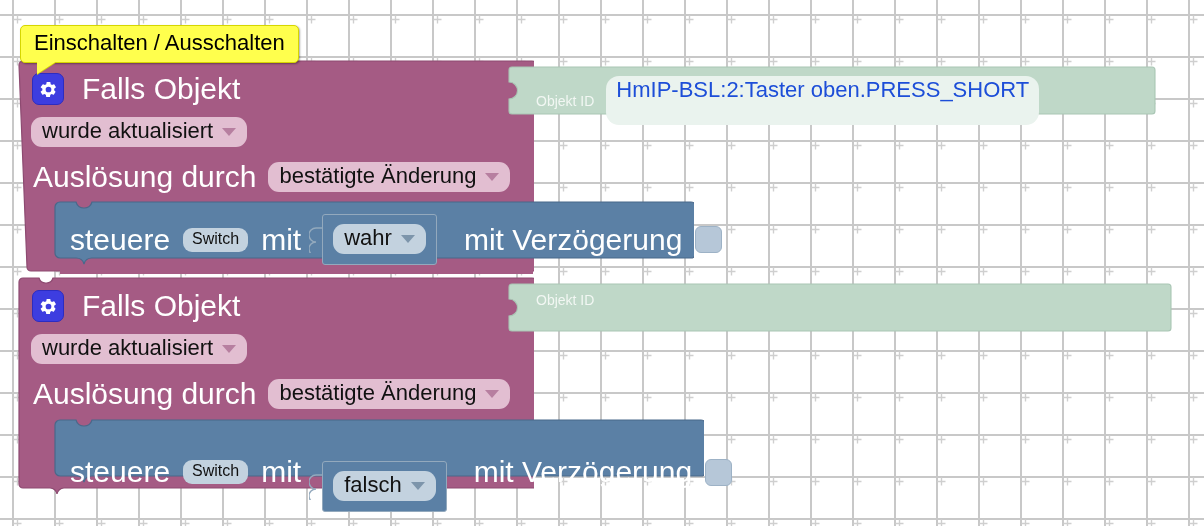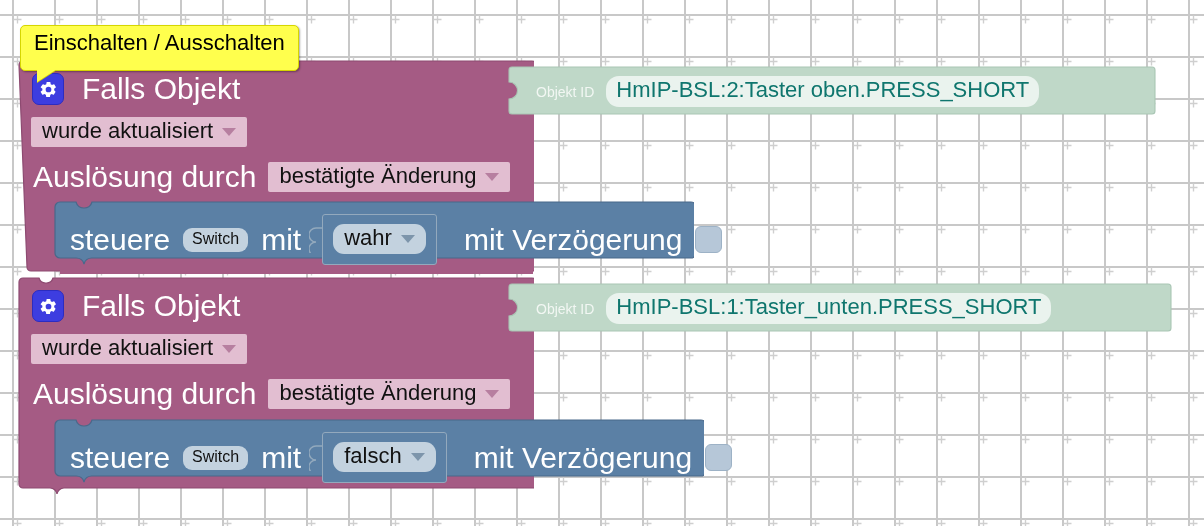--- a/index.html
+++ b/index.html
@@ -55,21 +55,21 @@
     font-size: 14px;
     line-height: 1;
   }
 
   
   .dd-pink {
     display: inline-flex;
     align-items: center;
     gap: 9px;
     background: #E2BED1;
-    border-radius: 2px;
+    border-radius: 11px;
     padding: 3px 11px 5px 11px;
     color: #111111;
     font-size: 22px;
     line-height: 1;
   }
   .dd-pink .caret {
     border-left: 7px solid transparent;
     border-right: 7px solid transparent;
     border-top: 8px solid #b77fa0;
     display: inline-block;
@@ -103,22 +103,22 @@
     padding: 3px 9px 5px 9px;
     color: #111111;
     font-size: 16px;
     line-height: 1;
   }
 
   
   .field-id {
     background: #EAF3EE;
     border-radius: 13px;
-    padding: 3px 10px 6px 10px;
-    color: #0f766e;
+    padding: 3px 10px 24px 10px;
+    color: #1d4ed8;
     font-size: 22px;
     line-height: 1;
   }
 
   
   .socket {
     position: relative;
     background: #5B80A5;
     border: 1px solid #93a9bd;
     border-radius: 3px;
@@ -155,21 +155,21 @@
     justify-content: center;
   }
 
   
   .comment {
     position: absolute;
     background: #FFFF4D;
     border: 1px solid #d6d600;
     border-radius: 5px;
     box-shadow: 1px 1px 2px rgba(0,0,0,.35);
-    padding: 6px 13px 16px 13px;
+    padding: 6px 13px 8px 13px;
     color: #000000;
     font-size: 22px;
     line-height: 1;
     z-index: 40;
   }
   .comment-tail {
     position: absolute;
     left: 16px;
     bottom: -12px;
     width: 0;
@@ -309,21 +309,20 @@
              h656 a3,3 0 0 1 3,3
              v41 a3,3 0 0 1 -3,3
              h-656 a3,3 0 0 1 -3,-3
              v-12
              a6,6 0 0 0 0,-17
              z" fill="#BFD8C8" stroke="#a9c6b4" stroke-width="1.1"></path>
   </svg>
 
   <div class="row" style="left:536px; top:293px; z-index:14; gap:12px;">
     <span class="lbl-white-dim">Objekt ID</span>
-    <span class="field-id">HmIP-BSL:1:Taster_unten.PRESS_SHORT</span>
   </div>
 
   <div class="row" style="left:31px; top:334px; z-index:12;">
     <span class="dd-pink">
       <span>wurde aktualisiert</span>
       <span class="caret"></span>
     </span>
   </div>
 
   <div class="row" style="left:33px; top:379px; z-index:12; gap:12px;">
@@ -344,21 +343,21 @@
              h-605
              l-4,0 a8,8 0 0 0 -8,6 a8,8 0 0 0 -8,-6 l-4,0
              h-12 a5,5 0 0 1 -5,-5
              z" fill="#5B80A5" stroke="#49688a" stroke-width="1.2"></path>
   </svg>
 
   <div class="row" style="left:70px; top:432px; z-index:26; gap:13px;">
     <span class="lbl-white">steuere</span>
     <span class="field-flat">Switch</span>
     <span class="lbl-white">mit</span>
-    <span class="socket" style="margin-left:8px;">
+    <span class="socket" style="margin-left:8px;margin-top:29px;">
       <svg class="socket-notch" width="14" height="30" xmlns="http://www.w3.org/2000/svg">
         <path d="M13,1 h-6 a7,7 0 0 0 0,14 a7,7 0 0 0 0,14 h6" fill="none" stroke="#93a9bd" stroke-width="1.4"></path>
       </svg>
       <span class="dd-blue">
         <span>falsch</span>
         <span class="caret"></span>
       </span>
     </span>
     <span class="lbl-white" style="margin-left:14px;">mit Verzögerung</span>
     <span class="cbox"></span>

